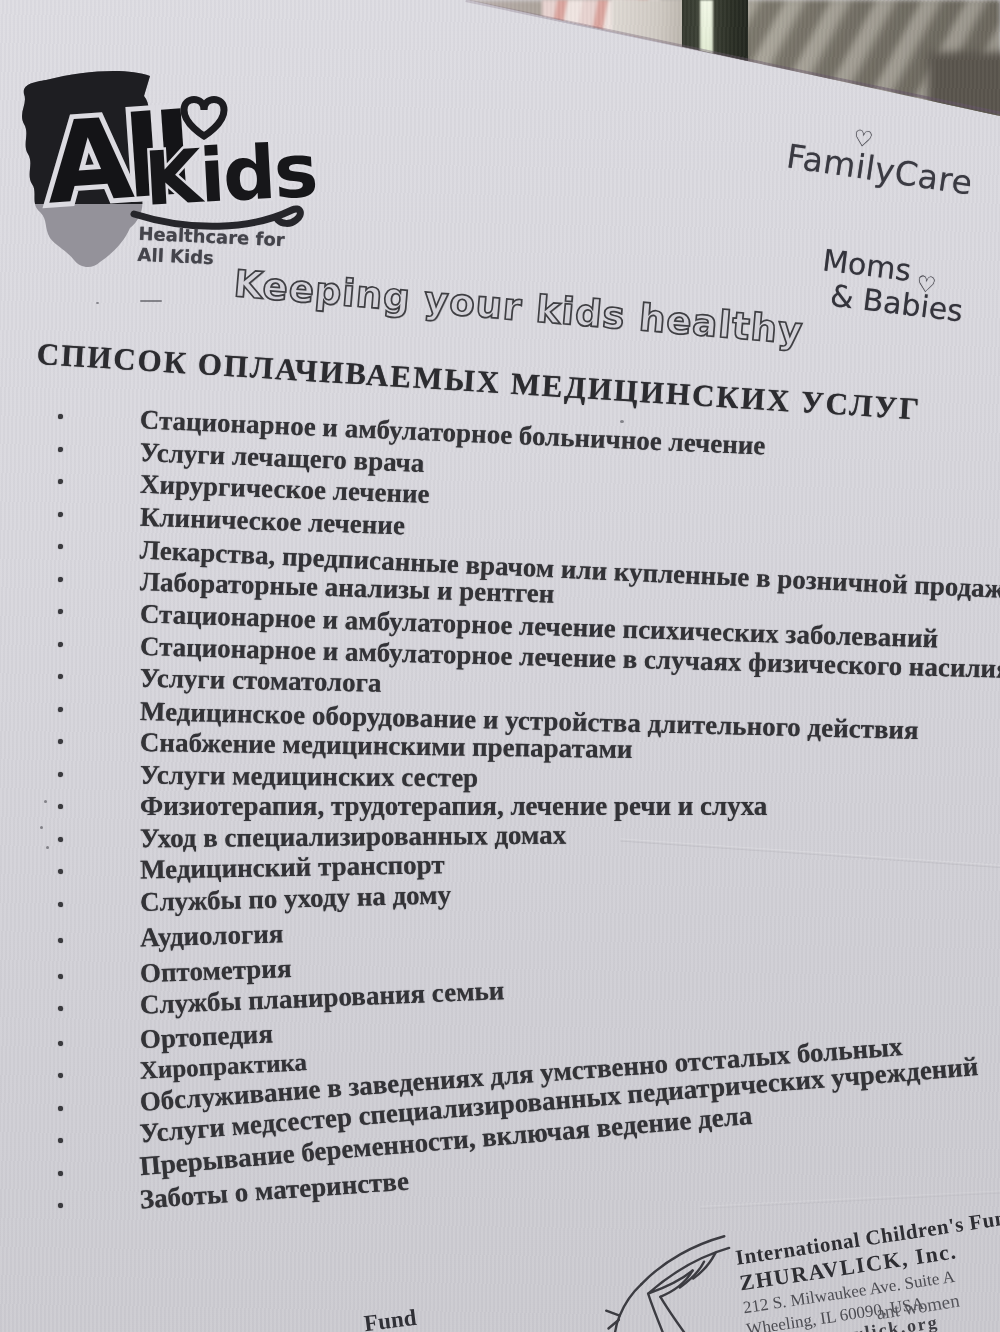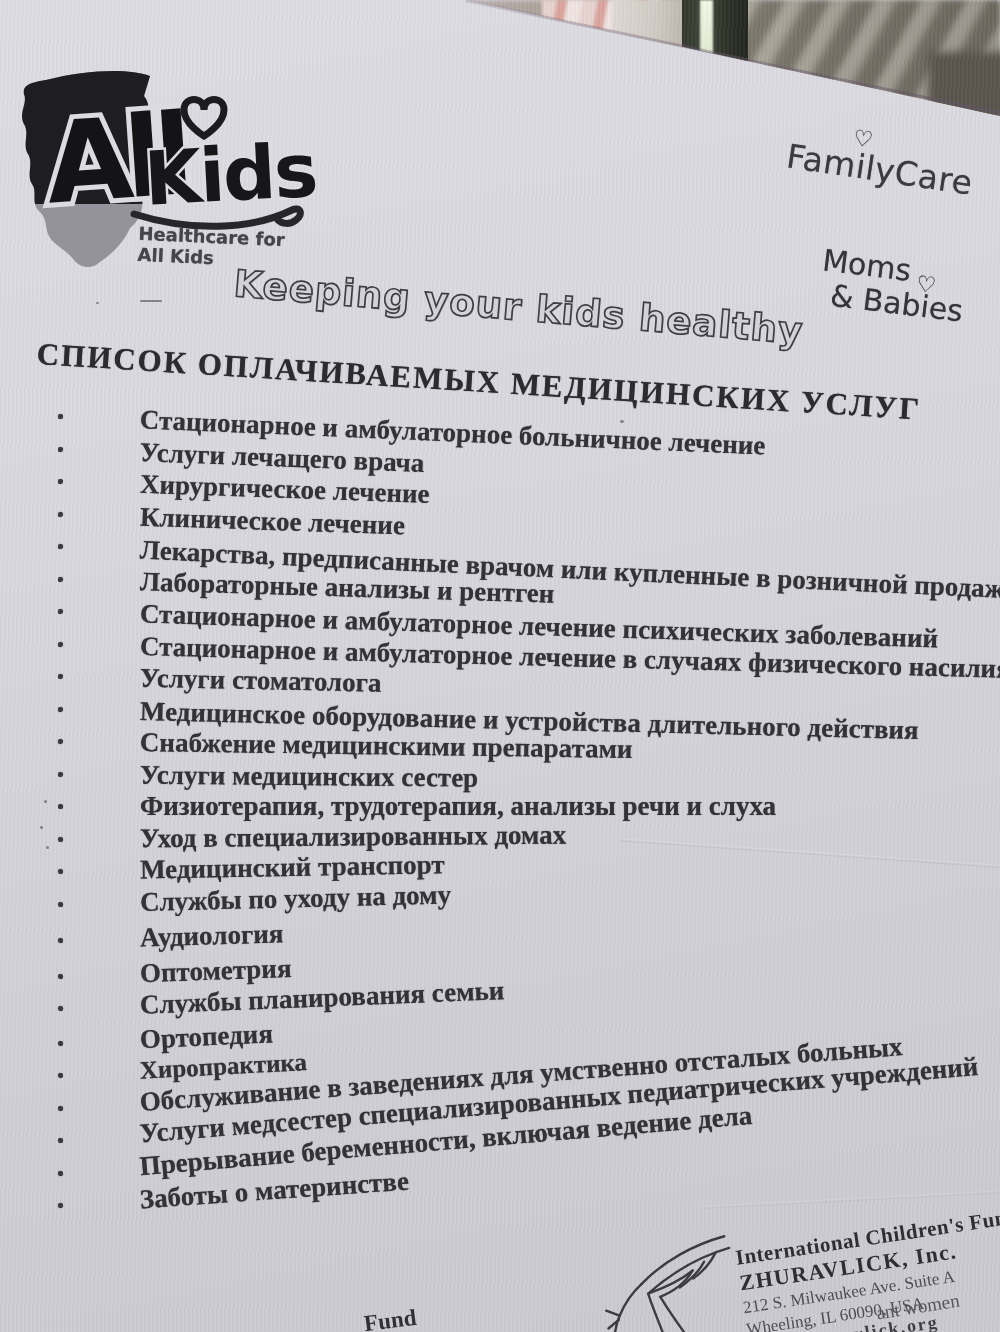--- a/index.html
+++ b/index.html
@@ -163,21 +163,21 @@
   <li><span class="bullet"></span><span>Хирургическое лечение</span></li>
   <li><span class="bullet"></span><span>Клиническое лечение</span></li>
   <li><span class="bullet"></span><span>Лекарства, предписанные врачом или купленные в розничной продаже</span></li>
   <li><span class="bullet"></span><span>Лабораторные анализы и рентген</span></li>
   <li><span class="bullet"></span><span>Стационарное и амбулаторное лечение психических заболеваний</span></li>
   <li><span class="bullet"></span><span>Стационарное и амбулаторное лечение в случаях физического насилия</span></li>
   <li><span class="bullet"></span><span>Услуги стоматолога</span></li>
   <li><span class="bullet"></span><span>Медицинское оборудование и устройства длительного действия</span></li>
   <li><span class="bullet"></span><span>Снабжение медицинскими препаратами</span></li>
   <li><span class="bullet"></span><span>Услуги медицинских сестер</span></li>
-  <li><span class="bullet"></span><span>Физиотерапия, трудотерапия, анализы речи и слуха</span></li>
+  <li><span class="bullet"></span><span>Физиотерапия, трудотерапия, лечение речи и слуха</span></li>
   <li><span class="bullet"></span><span>Уход в специализированных домах</span></li>
   <li><span class="bullet"></span><span>Медицинский транспорт</span></li>
   <li><span class="bullet"></span><span>Службы по уходу на дому</span></li>
   <li><span class="bullet"></span><span>Аудиология</span></li>
   <li><span class="bullet"></span><span>Оптометрия</span></li>
   <li><span class="bullet"></span><span>Службы планирования семьи</span></li>
   <li><span class="bullet"></span><span>Ортопедия</span></li>
   <li><span class="bullet"></span><span>Хиропрактика</span></li>
   <li><span class="bullet"></span><span>Обслуживание в заведениях для умственно отсталых больных</span></li>
   <li><span class="bullet"></span><span>Услуги медсестер специализированных педиатрических учреждений</span></li>

